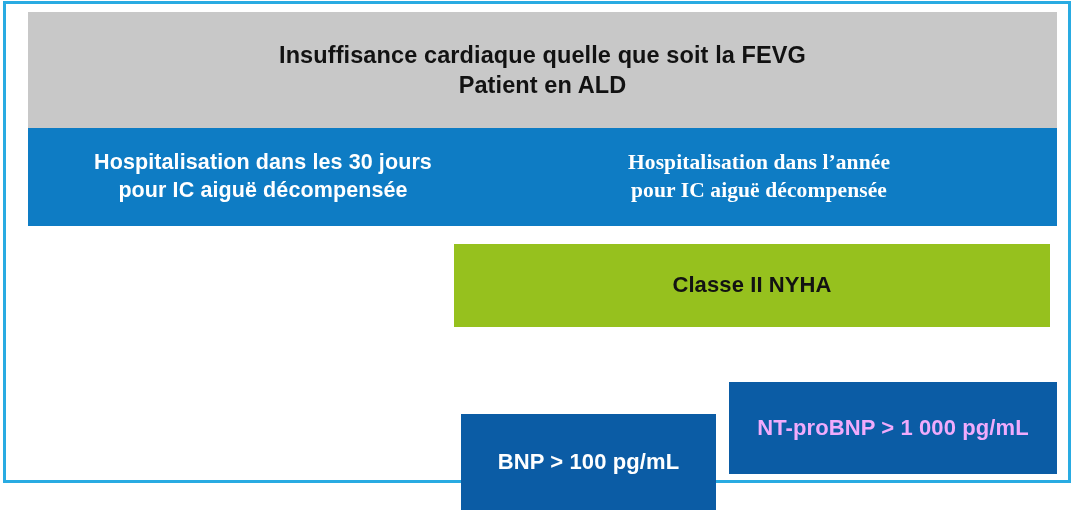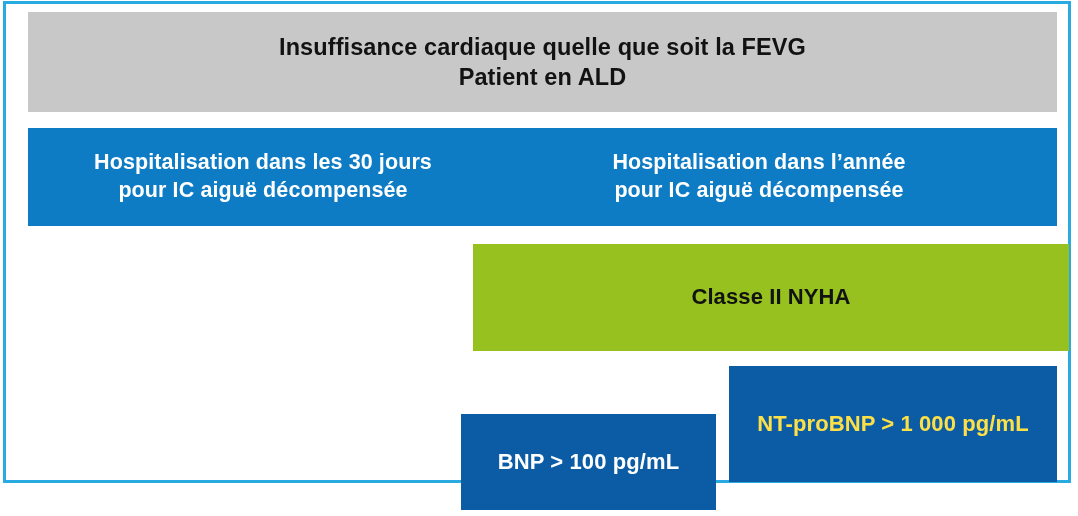--- a/index.html
+++ b/index.html
@@ -51,21 +51,21 @@
     padding: 0 10px;
     box-sizing: border-box;
     white-space: pre-line;
   }
 
   
   #header-box {
     left: 22px;
     top: 8px;
     width: 1029px;
-    height: 100px;
+    height: 116px;
     background: #c8c8c8;
     color: #121212;
     font-size: 23.5px;
   }
 
   
   #box-hospitalisation-30-jours {
     left: 22px;
     top: 124px;
     width: 470px;
@@ -76,52 +76,53 @@
   }
 
   #box-hospitalisation-annee {
     left: 455px;
     top: 124px;
     width: 596px;
     height: 98px;
     background: #0e7cc4;
     color: #ffffff;
     font-size: 21.5px;
+    font-family: Liberation Serif, serif;
   }
 
   
   #box-classe-nyha {
-    left: 467px;
+    left: 448px;
     top: 240px;
     width: 596px;
-    height: 107px;
+    height: 83px;
     background: #96c11e;
     color: #121212;
     font-size: 22px;
   }
 
   
   #box-bnp {
     left: 455px;
     top: 362px;
     width: 255px;
     height: 96px;
     background: #0b5ca5;
     color: #ffffff;
     font-size: 22px;
     margin-top: 48px;
   }
 
   #box-nt-probnp {
     left: 723px;
-    top: 362px;
+    top: 378px;
     width: 328px;
-    height: 116px;
+    height: 92px;
     background: #0b5ca5;
-    color: #fde047;
+    color: #f0abfc;
     font-size: 22px;
   }
 </style>
 </head>
 <body>
 
 <div id="diagram-root">
 
   <div id="figure-frame">
 

